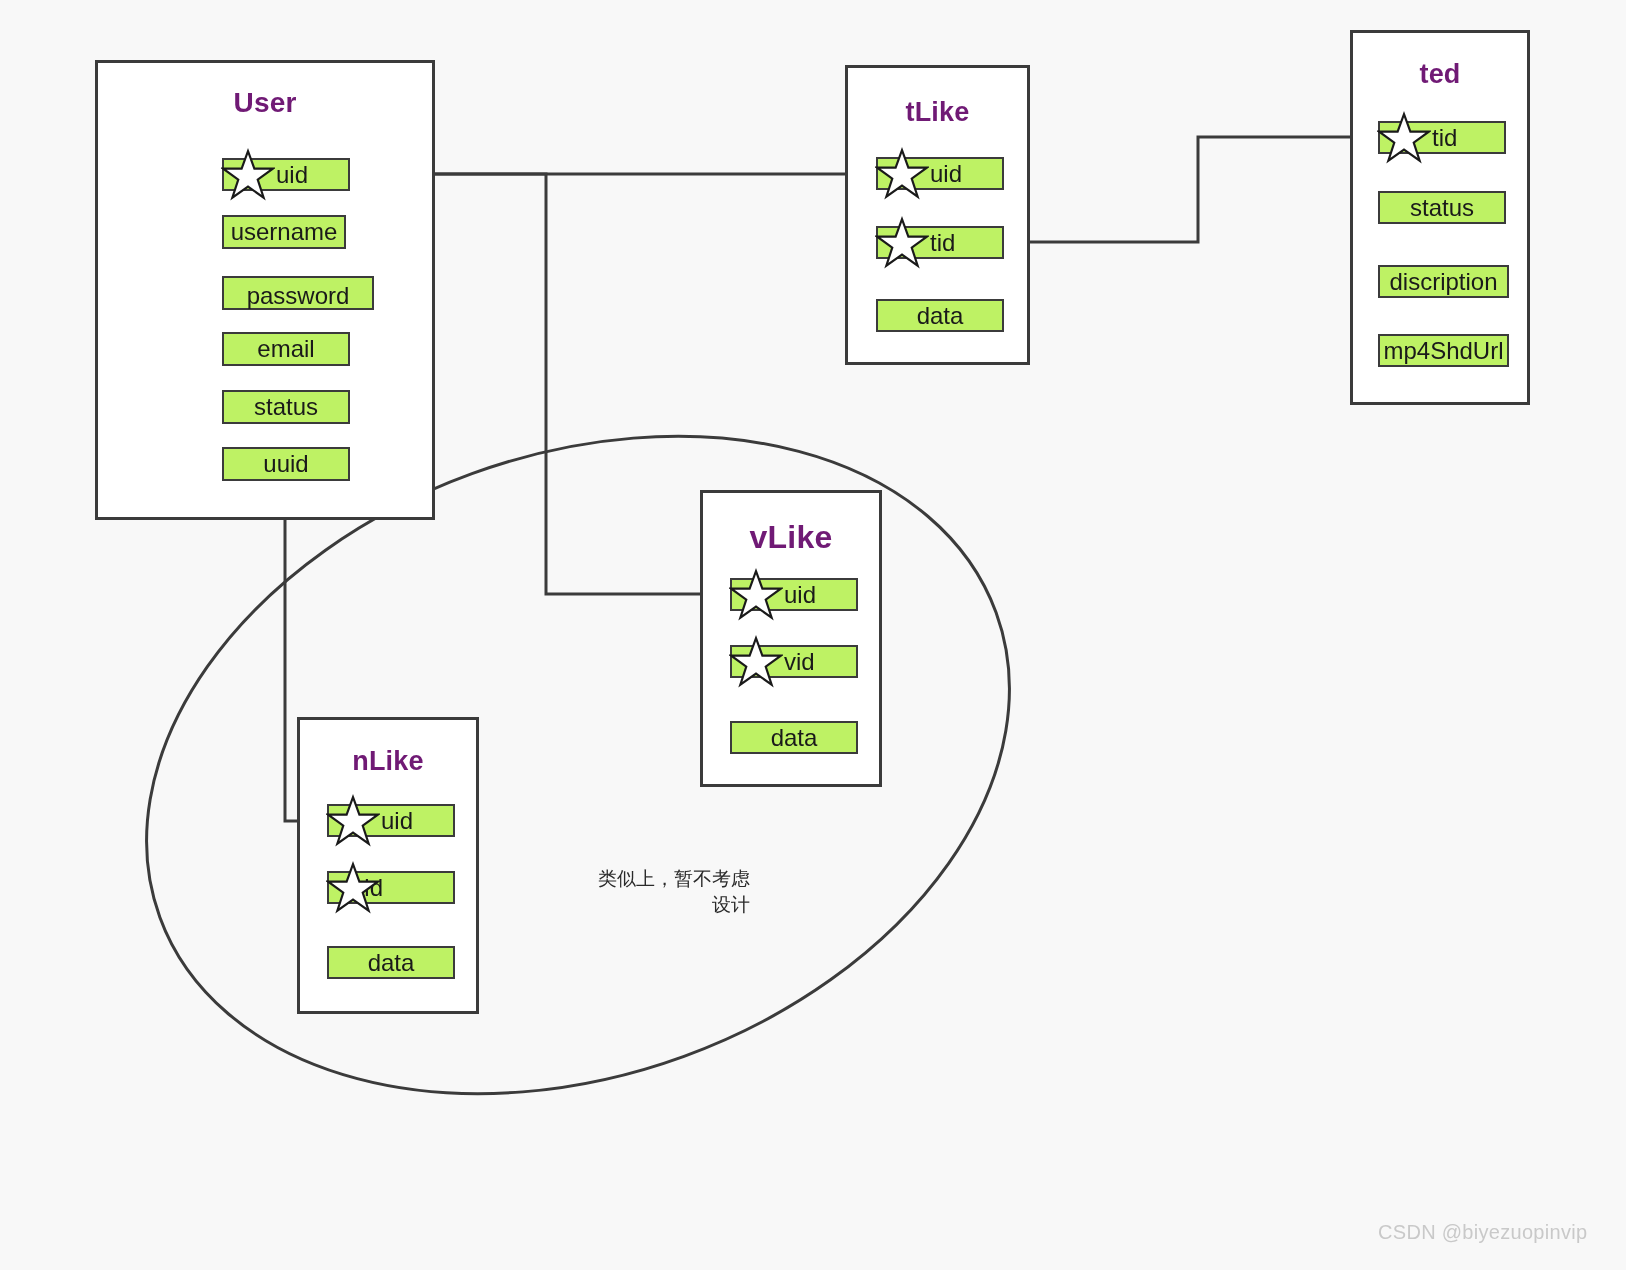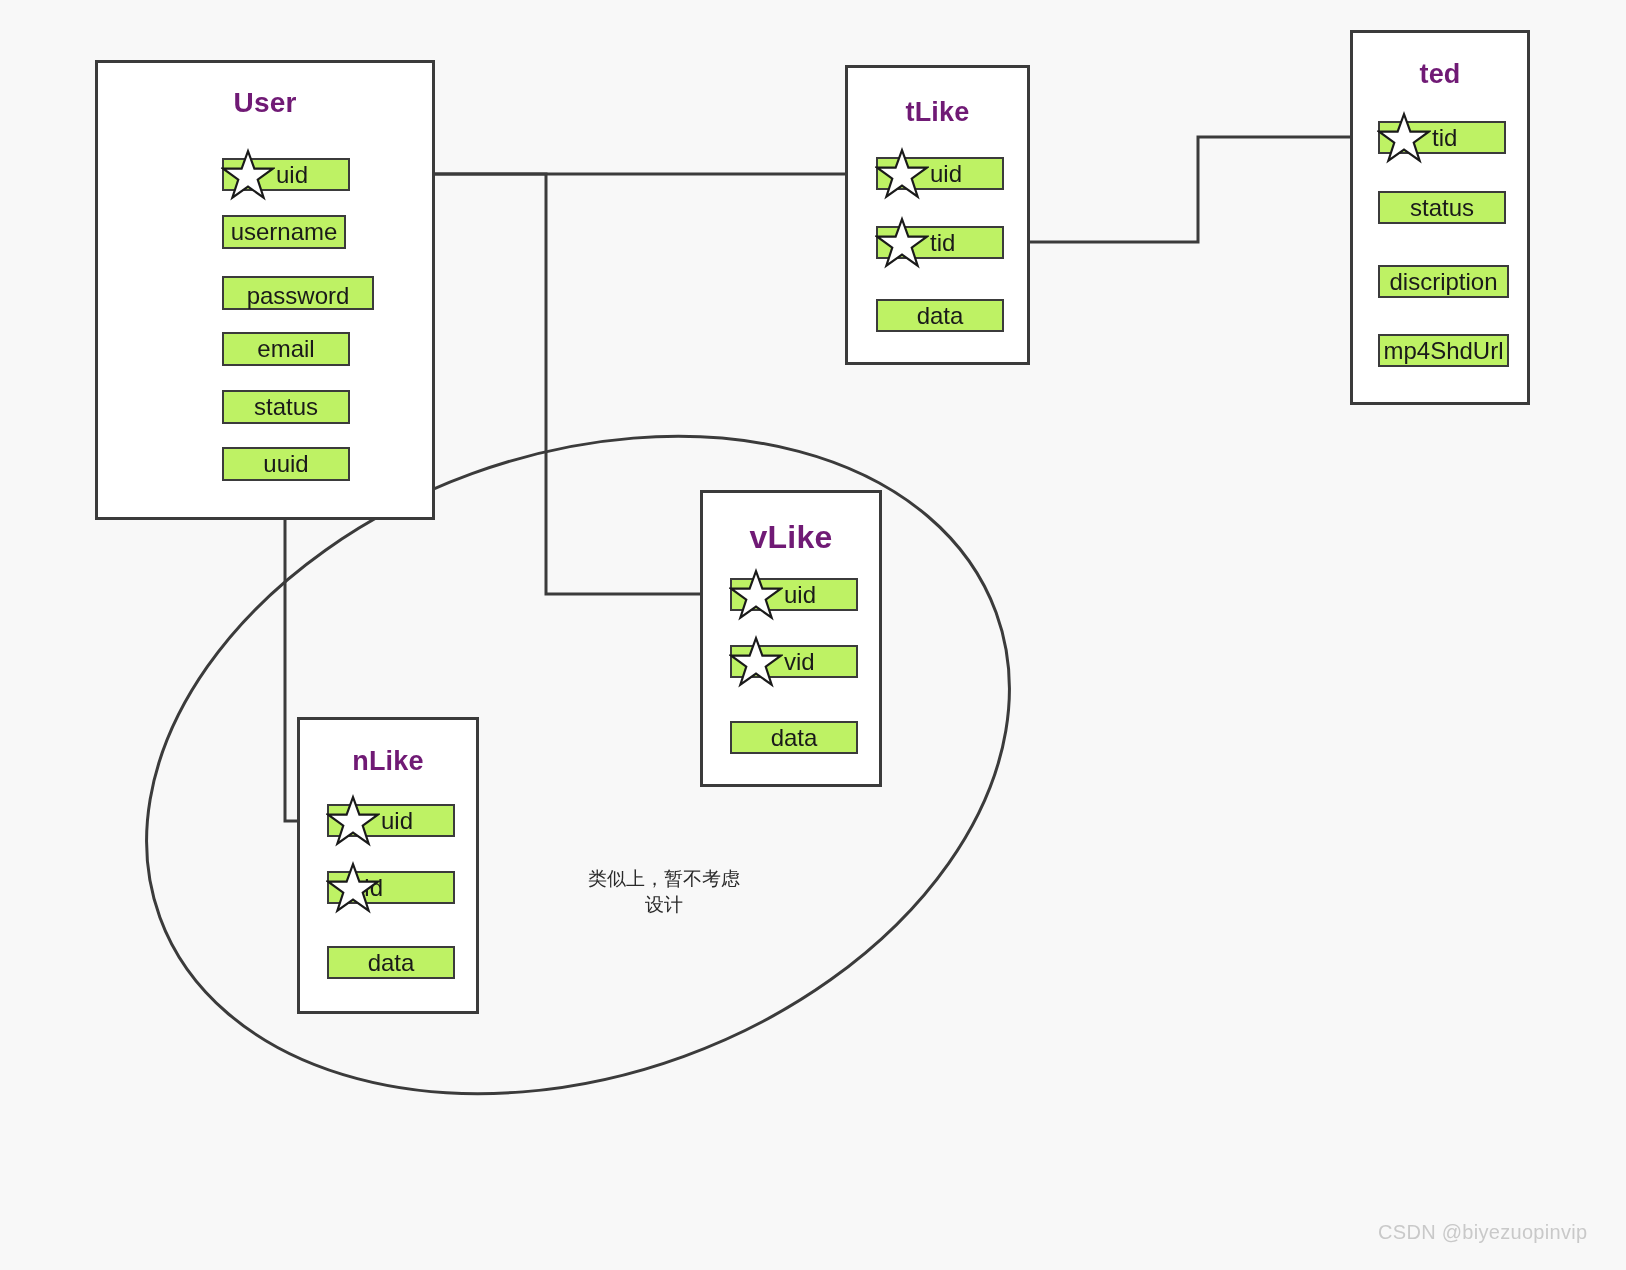--- a/index.html
+++ b/index.html
@@ -195,16 +195,16 @@
 <div class="er-field pk" style="left:327px; top:871px; width:128px; height:33px;padding-left:22px;">
   <svg class="star-glyph" viewBox="0 0 100 100">
     <polygon points="50,6 61.8,38.2 96,38.2 68,58.6 79,92 50,71.5 21,92 32,58.6 4,38.2 38.2,38.2" fill="#ffffff" stroke="#1a1a1a" stroke-width="4"></polygon>
   </svg>
   <span>nid</span>
 </div>
 <div class="er-field" style="left:327px; top:946px; width:128px; height:33px;">
   <span>data</span>
 </div>
 
-<div class="note-text" style="left:529px; top:866px; width:270px;">类似上，暂不考虑
+<div class="note-text" style="left:480px; top:866px; width:270px;text-align:right;">类似上，暂不考虑
 设计</div>
 
 <div class="watermark" style="left:1378px; top:1221px;">CSDN @biyezuopinvip</div>
 
 </body></html>

